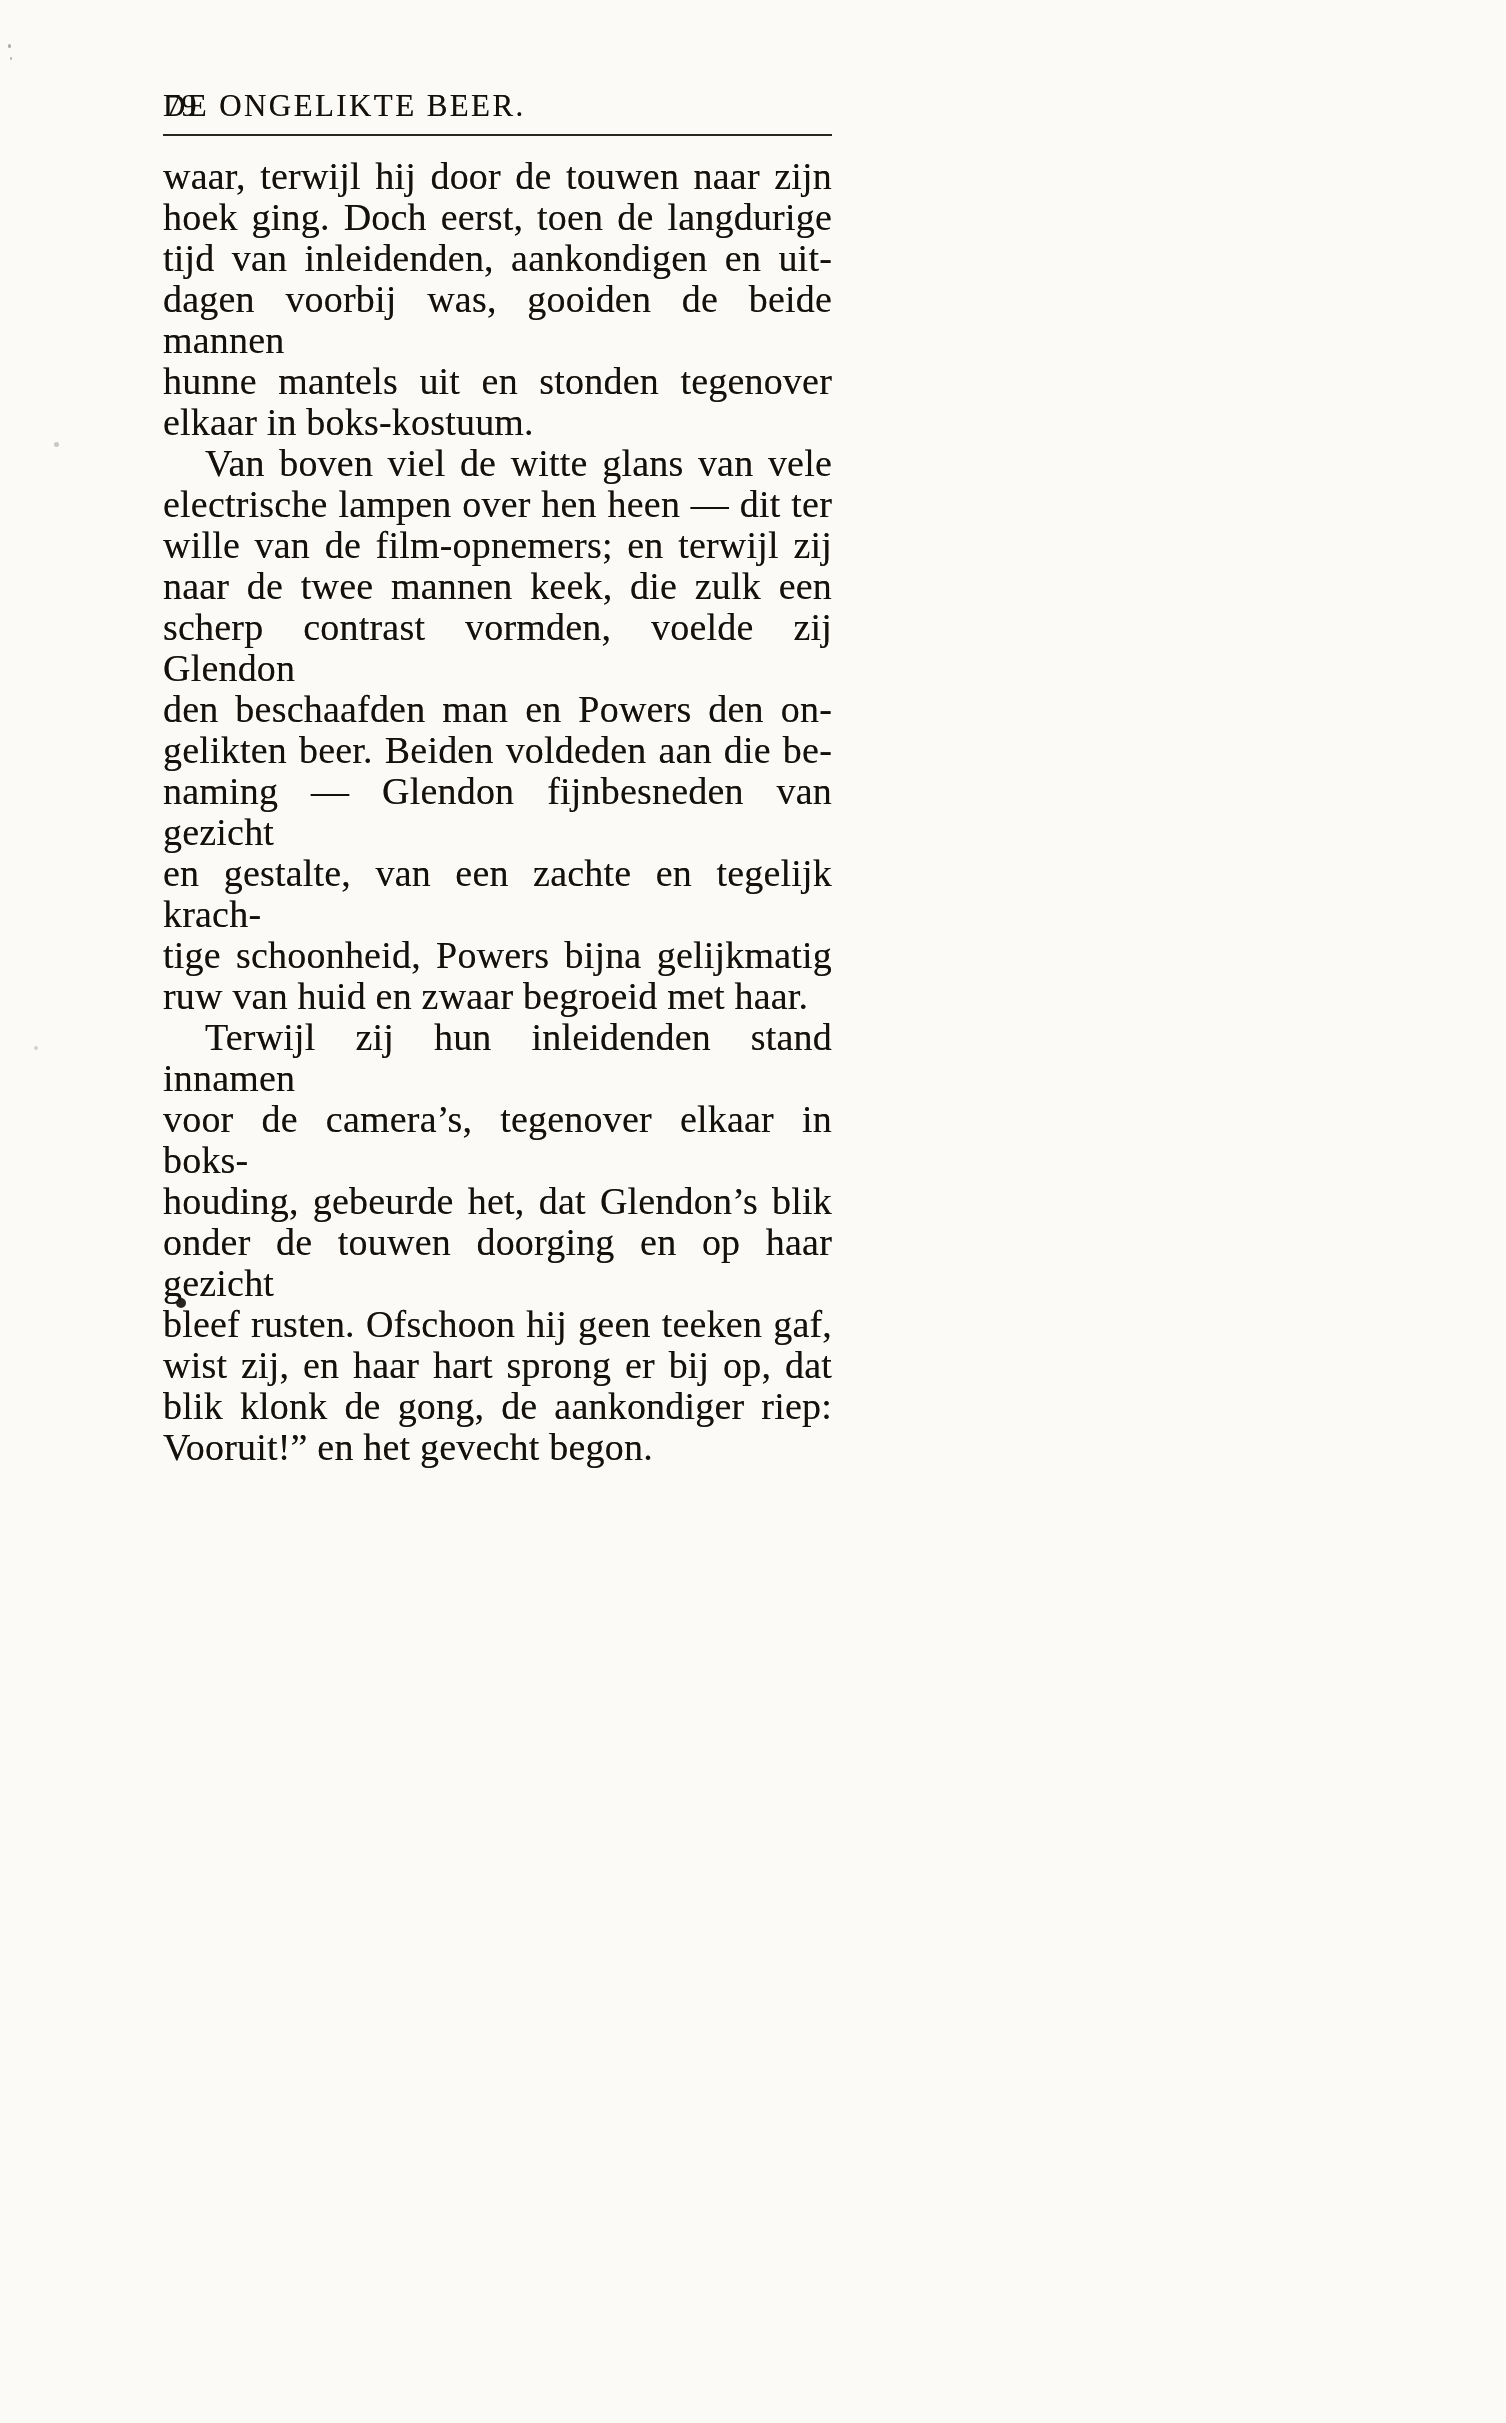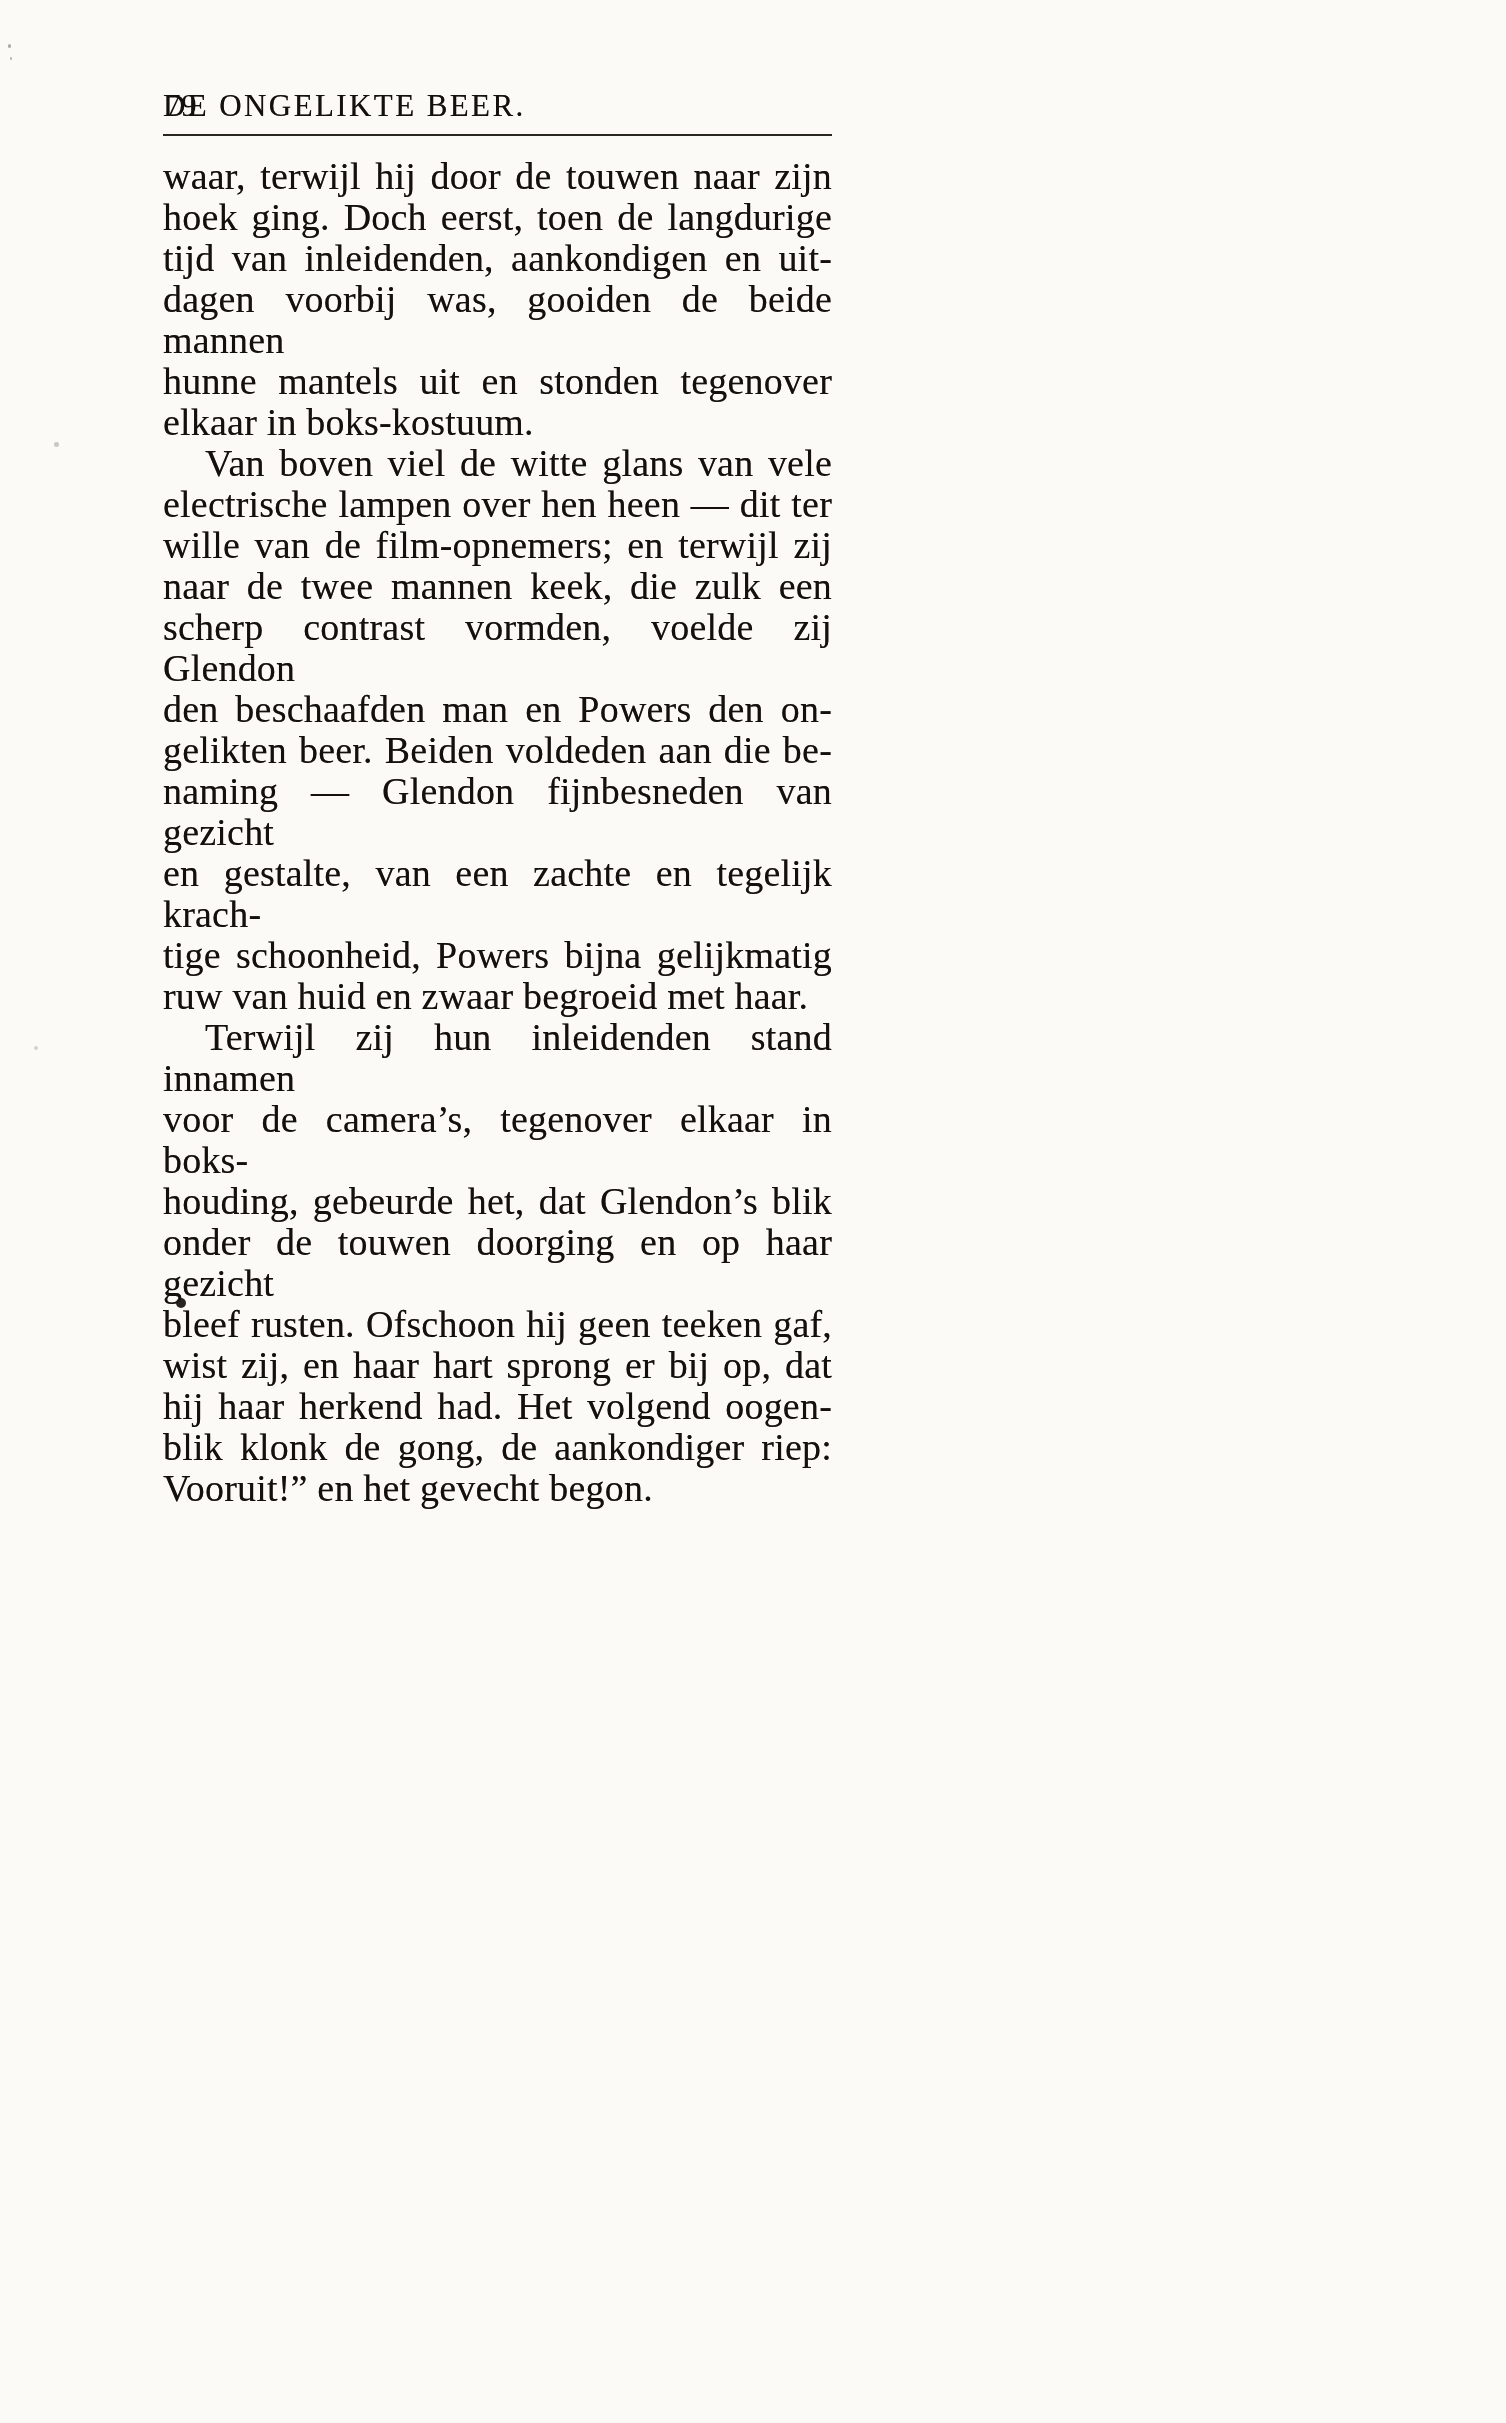--- a/index.html
+++ b/index.html
@@ -97,21 +97,20 @@
         <div class="line j">naming — Glendon fijnbesneden van gezicht</div>
         <div class="line j">en gestalte, van een zachte en tegelijk krach-</div>
         <div class="line j">tige schoonheid, Powers bijna gelijkmatig</div>
         <div class="line">ruw van huid en zwaar begroeid met haar.</div>
         <div class="line j indent">Terwijl zij hun inleidenden stand innamen</div>
         <div class="line j">voor de camera’s, tegenover elkaar in boks-</div>
         <div class="line j">houding, gebeurde het, dat Glendon’s blik</div>
         <div class="line j">onder de touwen doorging en op haar gezicht</div>
         <div class="line j">bleef rusten. Ofschoon hij geen teeken gaf,</div>
         <div class="line j">wist zij, en haar hart sprong er bij op, dat</div>
-        <div class="line j">hij haar herkend had. Het volgend oogen-</div>
         <div class="line j">blik klonk de gong, de aankondiger riep:</div>
         <div class="line">Vooruit!” en het gevecht begon.</div>
       </div>
 
   </div>
 <div class="speck" style="left: 176px; top: 1298px; width: 10.4px; height: 10.4px; opacity: 0.95;"></div>
     <div class="speck" style="left: 7.6px; top: 44px; width: 3.8px; height: 3.8px; opacity: 0.35;"></div>
     <div class="speck" style="left: 9.5px; top: 57px; width: 2.8px; height: 2.8px; opacity: 0.3;"></div>
     <div class="speck" style="left: 54px; top: 442px; width: 4.7px; height: 4.7px; opacity: 0.22;"></div>
     <div class="speck" style="left: 34px; top: 1046px; width: 3.8px; height: 3.8px; opacity: 0.18;"></div>

